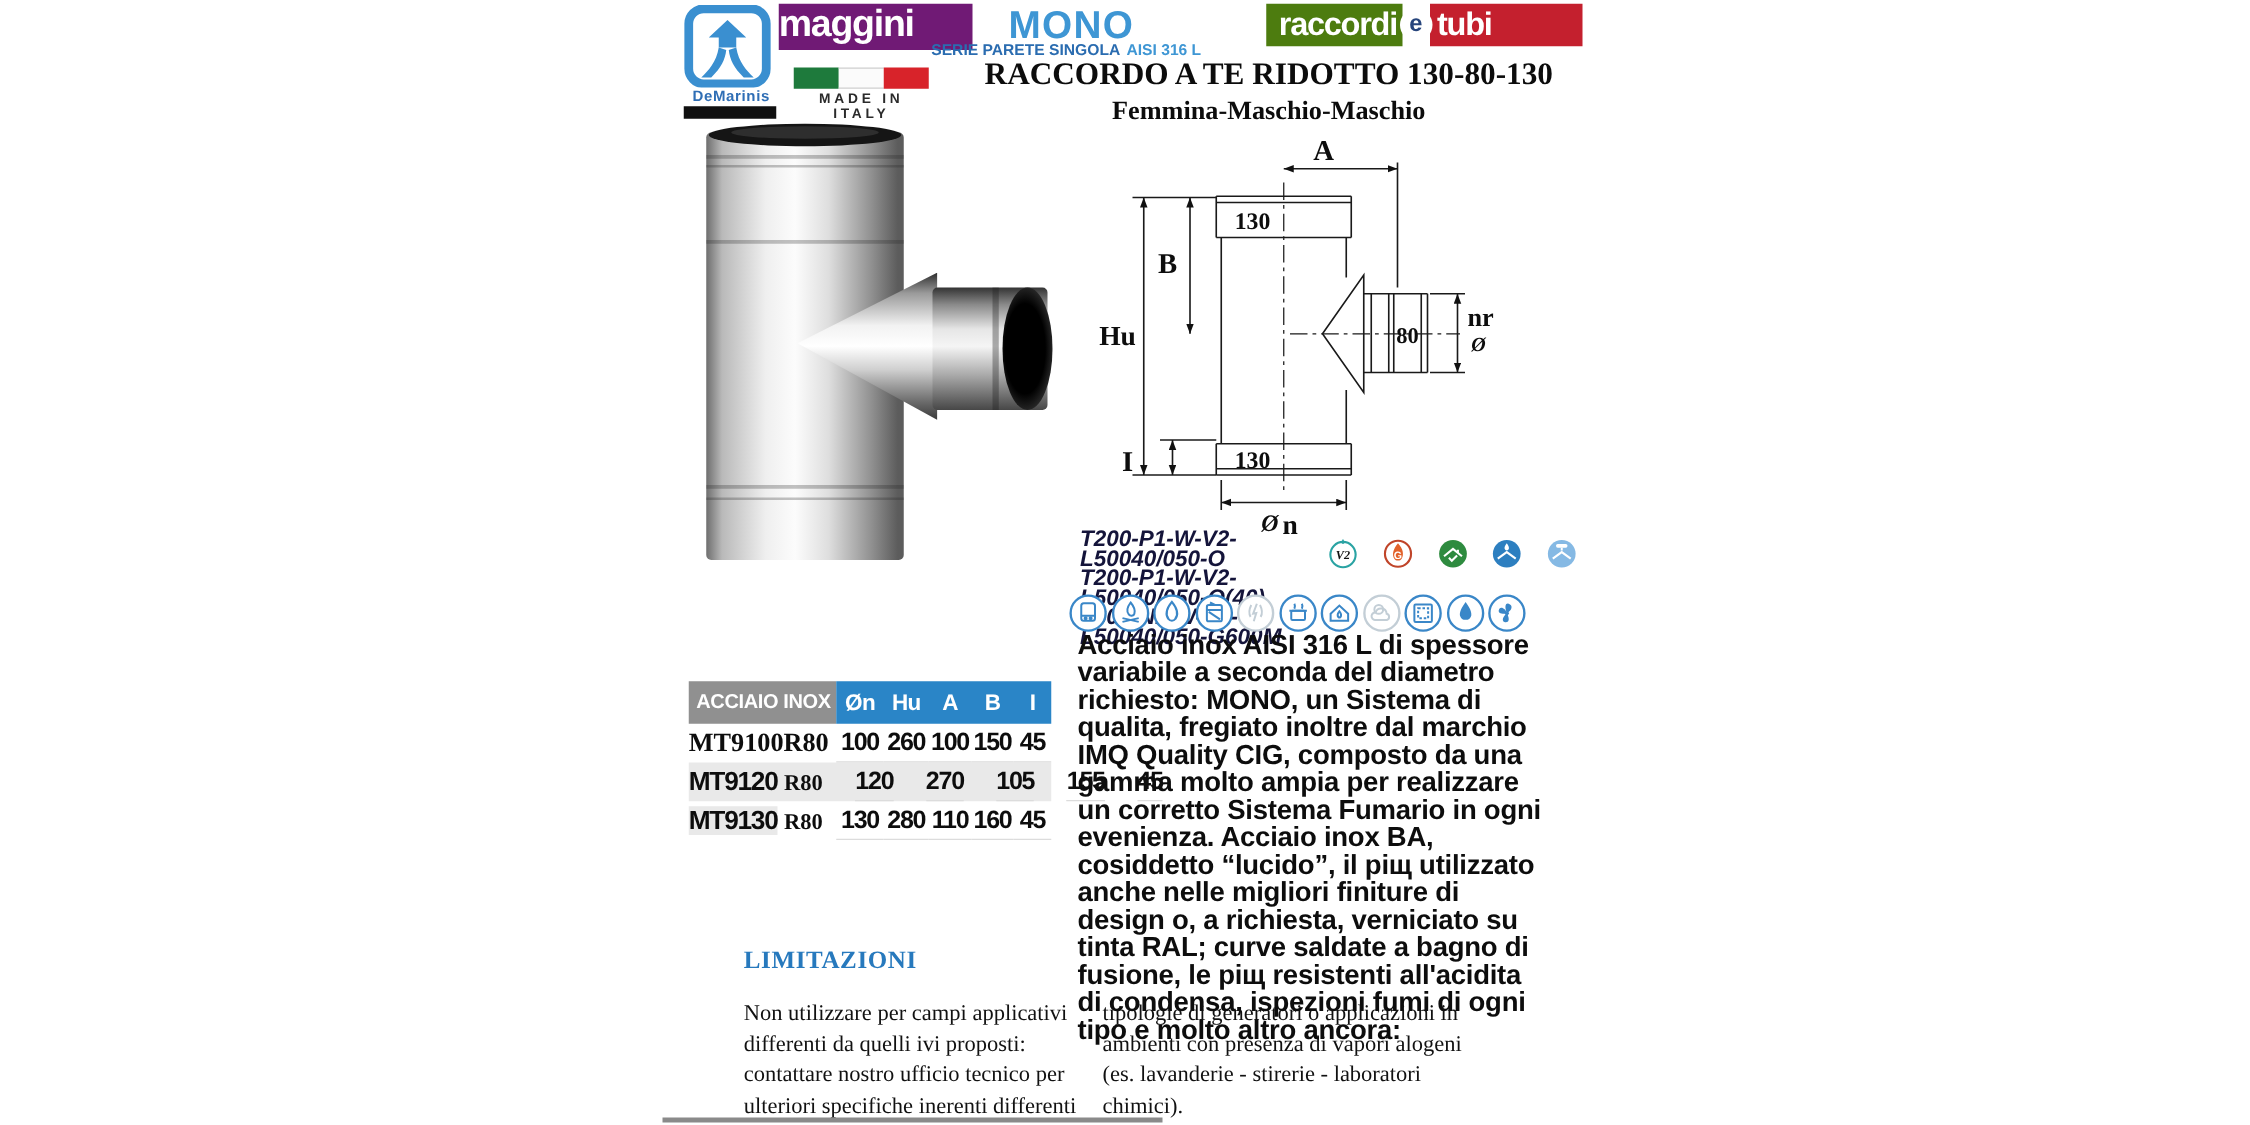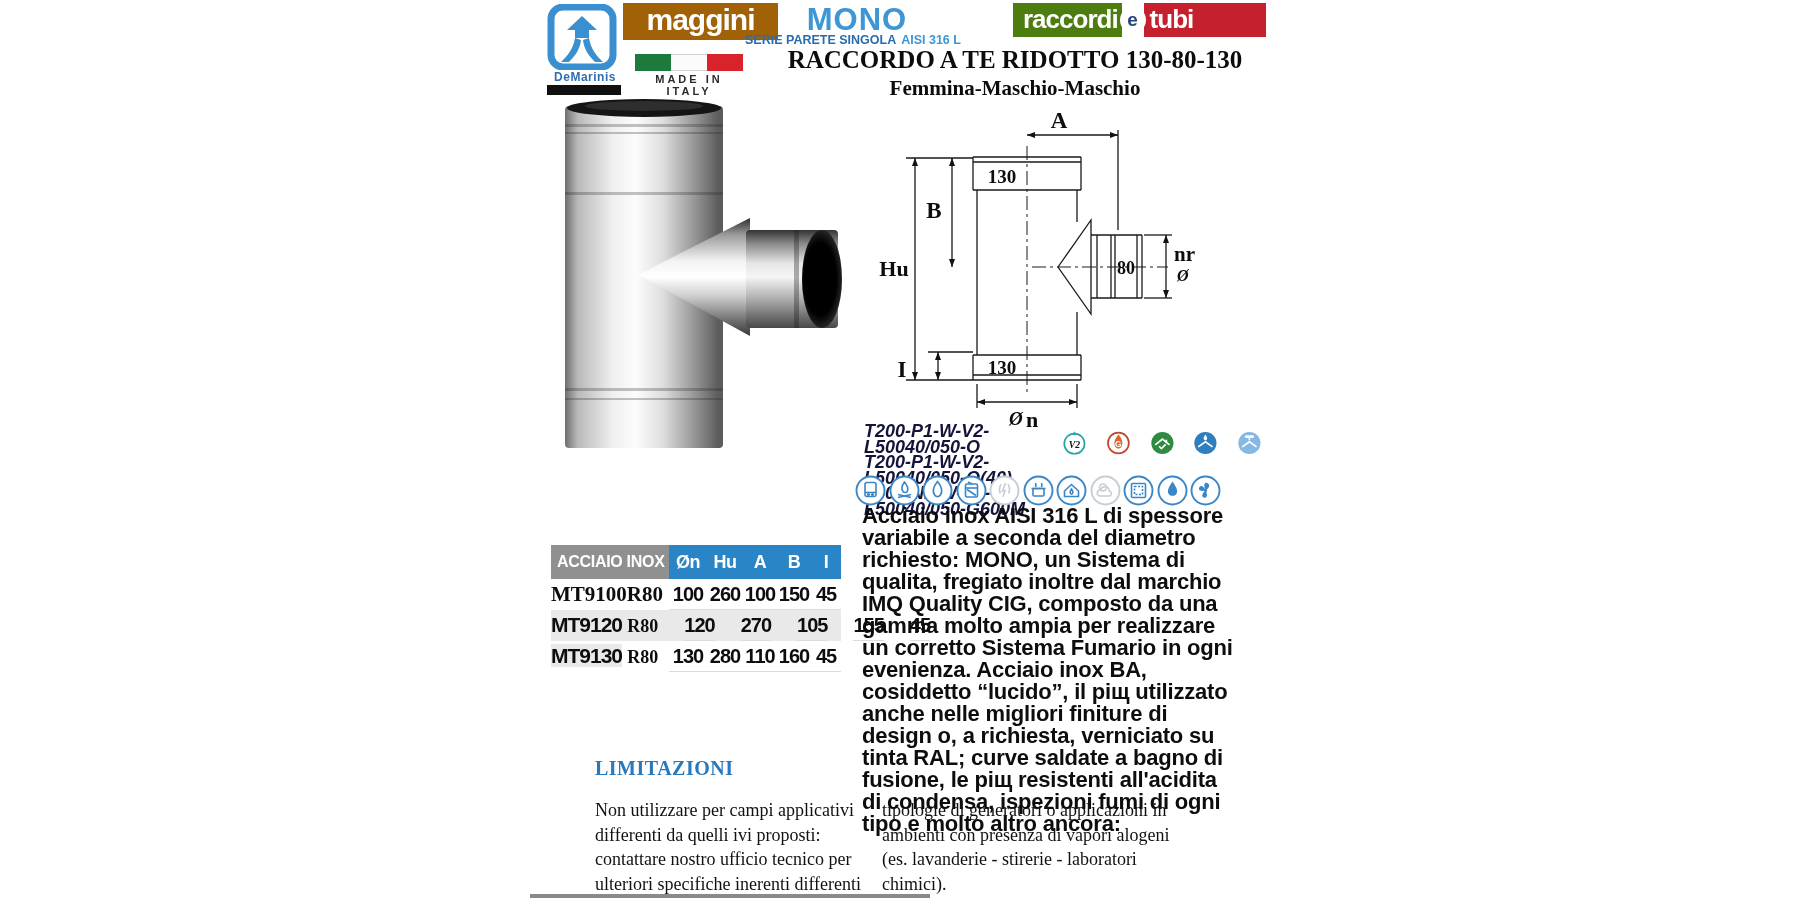--- a/index.html
+++ b/index.html
@@ -5,22 +5,22 @@
   * { margin:0; padding:0; box-sizing:border-box; }
   html,body { width:1800px; height:900px; background:#ffffff; font-family:"Liberation Sans", sans-serif; }
   .page { position:absolute; left:0; top:0; width:1800px; height:900px; background:#fff; overflow:hidden; }
   .abs { position:absolute; }
 
   
   .dm-logo { left:547px; top:4px; width:76px; height:92px; }
   .dm-name { position:absolute; left:0; top:66px; width:76px; text-align:center; font-size:12px; font-weight:bold; color:#2f6eb5; letter-spacing:0.5px; }
   .dm-bar  { position:absolute; left:0; top:81px; width:74px; height:10px; background:#101010; }
 
-  .maggini-box { left:623px; top:3px; width:155px; height:37px; background:#a16207; color:#fff;
-                 font-weight:bold; font-size:30px; text-align:center; line-height:34px; letter-spacing:-1px; }
+  .maggini-box { left:623px; top:3px; width:155px; height:37px; background:#701a75; color:#fff;
+                 font-weight:bold; font-size:30px; text-align:left; line-height:34px; letter-spacing:-1px; }
   .flag { left:635px; top:54px; width:108px; height:17px; display:flex; }
   .flag div { flex:1; }
   .flag .g { background:#1e7a3c; } .flag .w { background:#fbfbfb; border-top:1px solid #d0d0d0; border-bottom:1px solid #d0d0d0;} .flag .r { background:#d8232a; }
   .made-italy { left:633px; top:73px; width:112px; text-align:center; font-size:11px; font-weight:bold; color:#2b2b2b; letter-spacing:3px; }
 
   .mono-title { left:757px; top:2px; width:200px; text-align:center; font-size:31px; font-weight:800; color:#3e96d4; letter-spacing:1px; }
   .mono-sub { left:745px; top:33px; width:224px; font-size:12.5px; font-weight:bold; }
   .mono-sub .s1 { color:#2a6cb0; } .mono-sub .s2 { color:#3e96d4; margin-left:5px; }
 
   .rt-logo { left:1013px; top:3px; width:253px; height:34px; display:flex; font-weight:bold; font-size:26px; font-style:normal; }

